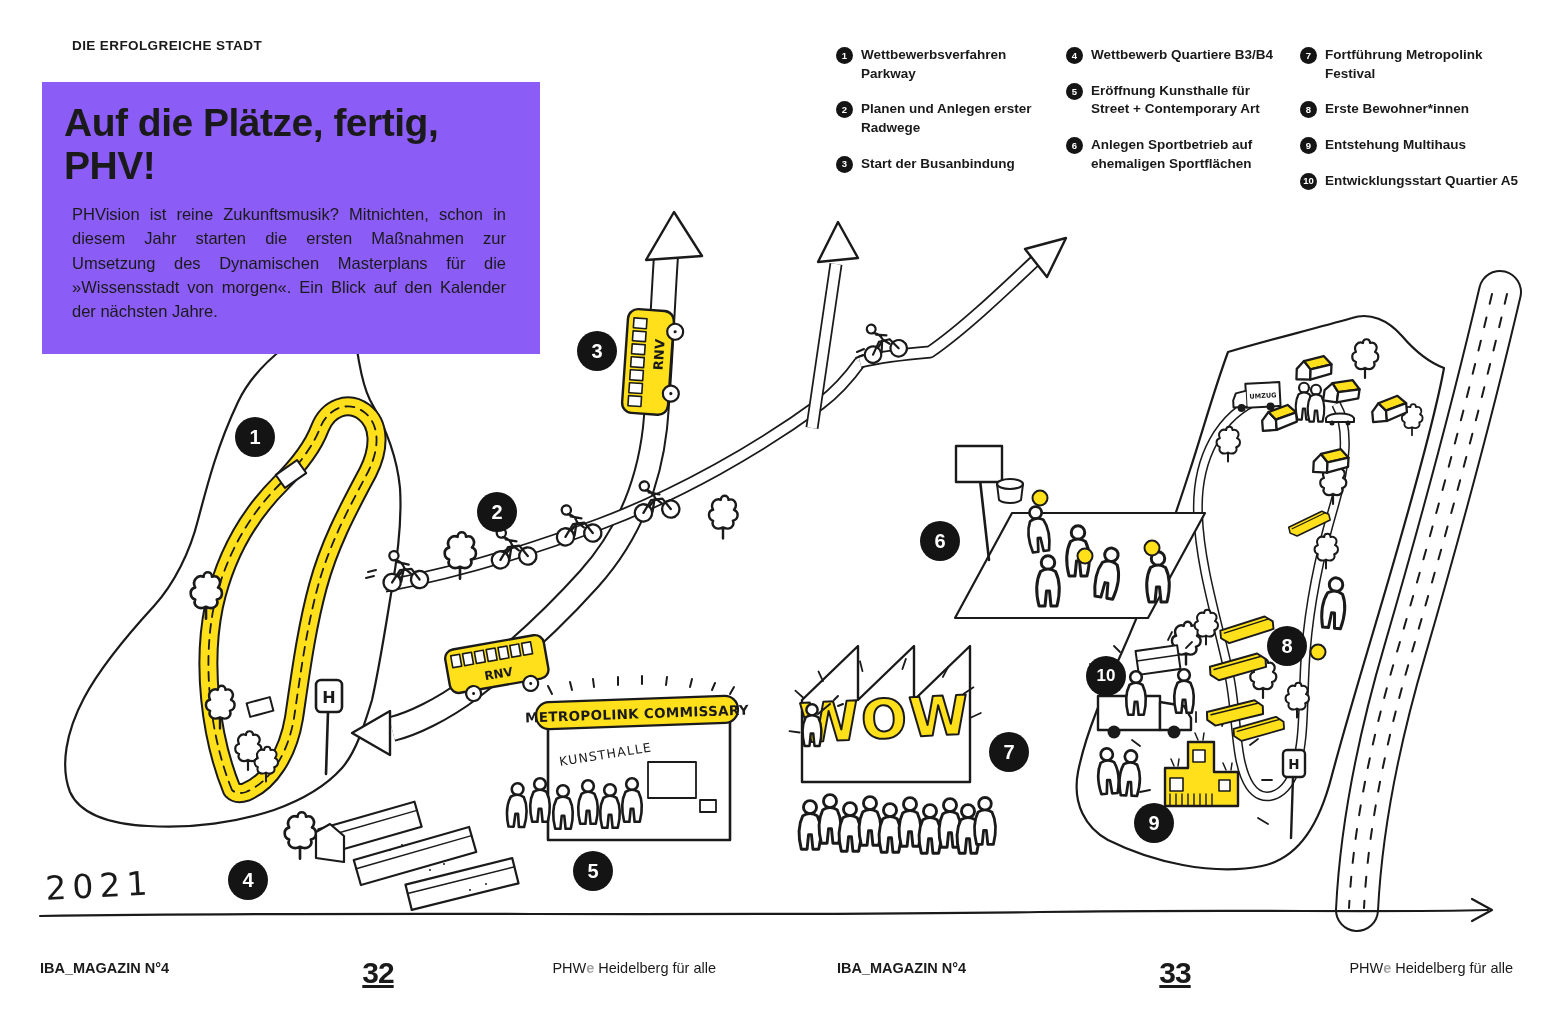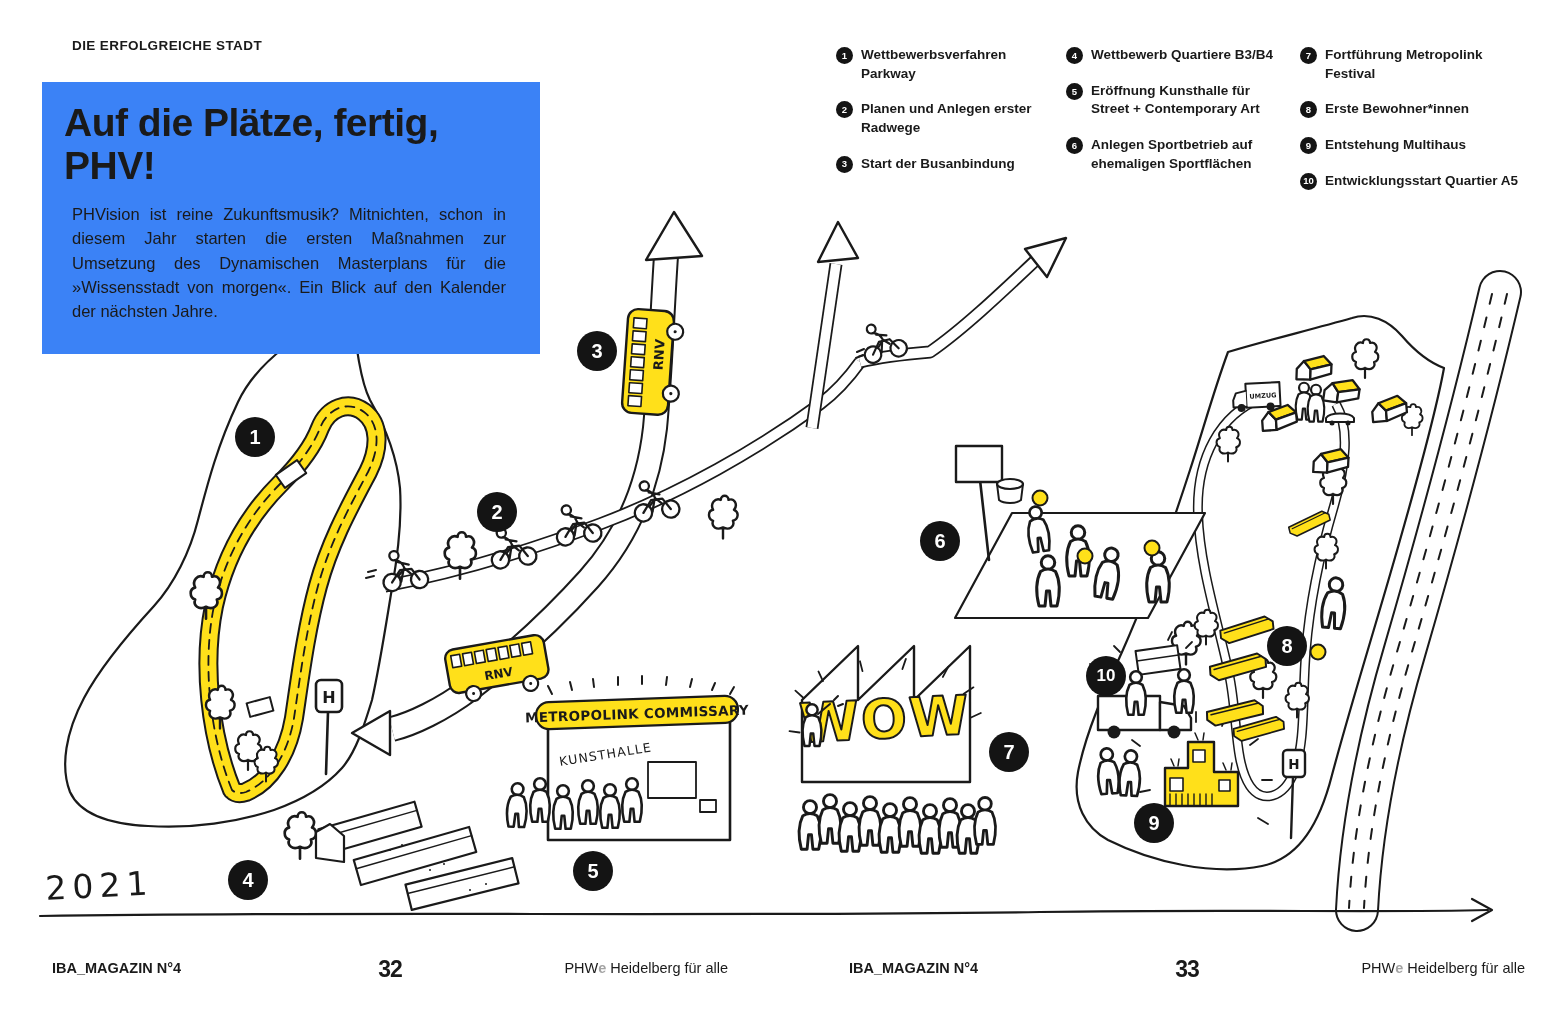--- a/index.html
+++ b/index.html
@@ -3,21 +3,21 @@
 <meta charset="utf-8">
 <style>
   html,body{margin:0;padding:0;background:#fff;}
   .page{position:relative;width:1550px;height:1021px;background:#fff;overflow:hidden;
         font-family:"Liberation Sans",sans-serif;color:#1a1a1a;}
   .page *{box-sizing:border-box;}
 
   
   .kicker{position:absolute;left:40px;top:38px;font-size:13.5px;font-weight:700;
           letter-spacing:.4px;z-index:3;margin-left:32px;}
-  .title-box{position:absolute;left:42px;top:82px;width:498px;background:#3b82f6;
+  .title-box{position:absolute;left:42px;top:82px;width:498px;background:#8b5cf6;
              padding:20px 26px 22px 22px;z-index:3;}
   .title-box h1{margin:0 0 14px 0;font-size:39px;line-height:1.1;font-weight:700;
                 letter-spacing:-0.5px;}
   .title-box p{margin:8px;font-size:16.5px;line-height:1.48;text-align:justify;}
 
   .legend{position:absolute;left:836px;top:46px;width:700px;display:grid;
           grid-template-columns:218px 222px 230px;column-gap:12px;z-index:3;}
   .legend .li{display:flex;gap:8px;margin-bottom:17px;font-size:13.5px;font-weight:700;
               line-height:1.38;}
   .badge{flex:0 0 auto;width:17px;height:17px;border-radius:50%;background:#141414;color:#fff;
@@ -27,24 +27,24 @@
   
   .illu{position:absolute;inset:0;z-index:1;}
   svg text{font-family:"DejaVu Sans","Liberation Sans",sans-serif;}
 
   .marker{position:absolute;width:40px;height:40px;border-radius:50%;background:#141414;
           color:#fff;display:flex;align-items:center;justify-content:center;
           font-size:20px;font-weight:700;z-index:4;}
   .marker.wide{font-size:17px;}
 
   
-  .footer{position:absolute;top:956px;height:30px;display:block;z-index:3;margin-left:12px;}
+  .footer{position:absolute;top:956px;height:30px;display:block;z-index:3;}
   .footer .mag{position:absolute;left:0;top:4px;font-size:14.5px;font-weight:700;}
   .footer .pno{position:absolute;left:50%;transform:translateX(-50%);top:0;
-               font-size:23px;font-weight:700;letter-spacing:-1px;}
+               font-size:30px;font-weight:700;letter-spacing:-1px;text-decoration:underline;}
   .footer .brand{position:absolute;right:0;top:4px;font-size:14.5px;}
   .brand .b{font-weight:400;}
   .brand .lt{color:#a3a3a3;font-weight:700;}
   .brand .r{margin-left:4px;font-weight:400;}
   .footer-left{left:40px;width:676px;}
   .footer-right{left:837px;width:676px;}
 </style>
 </head>
 <body>
 

